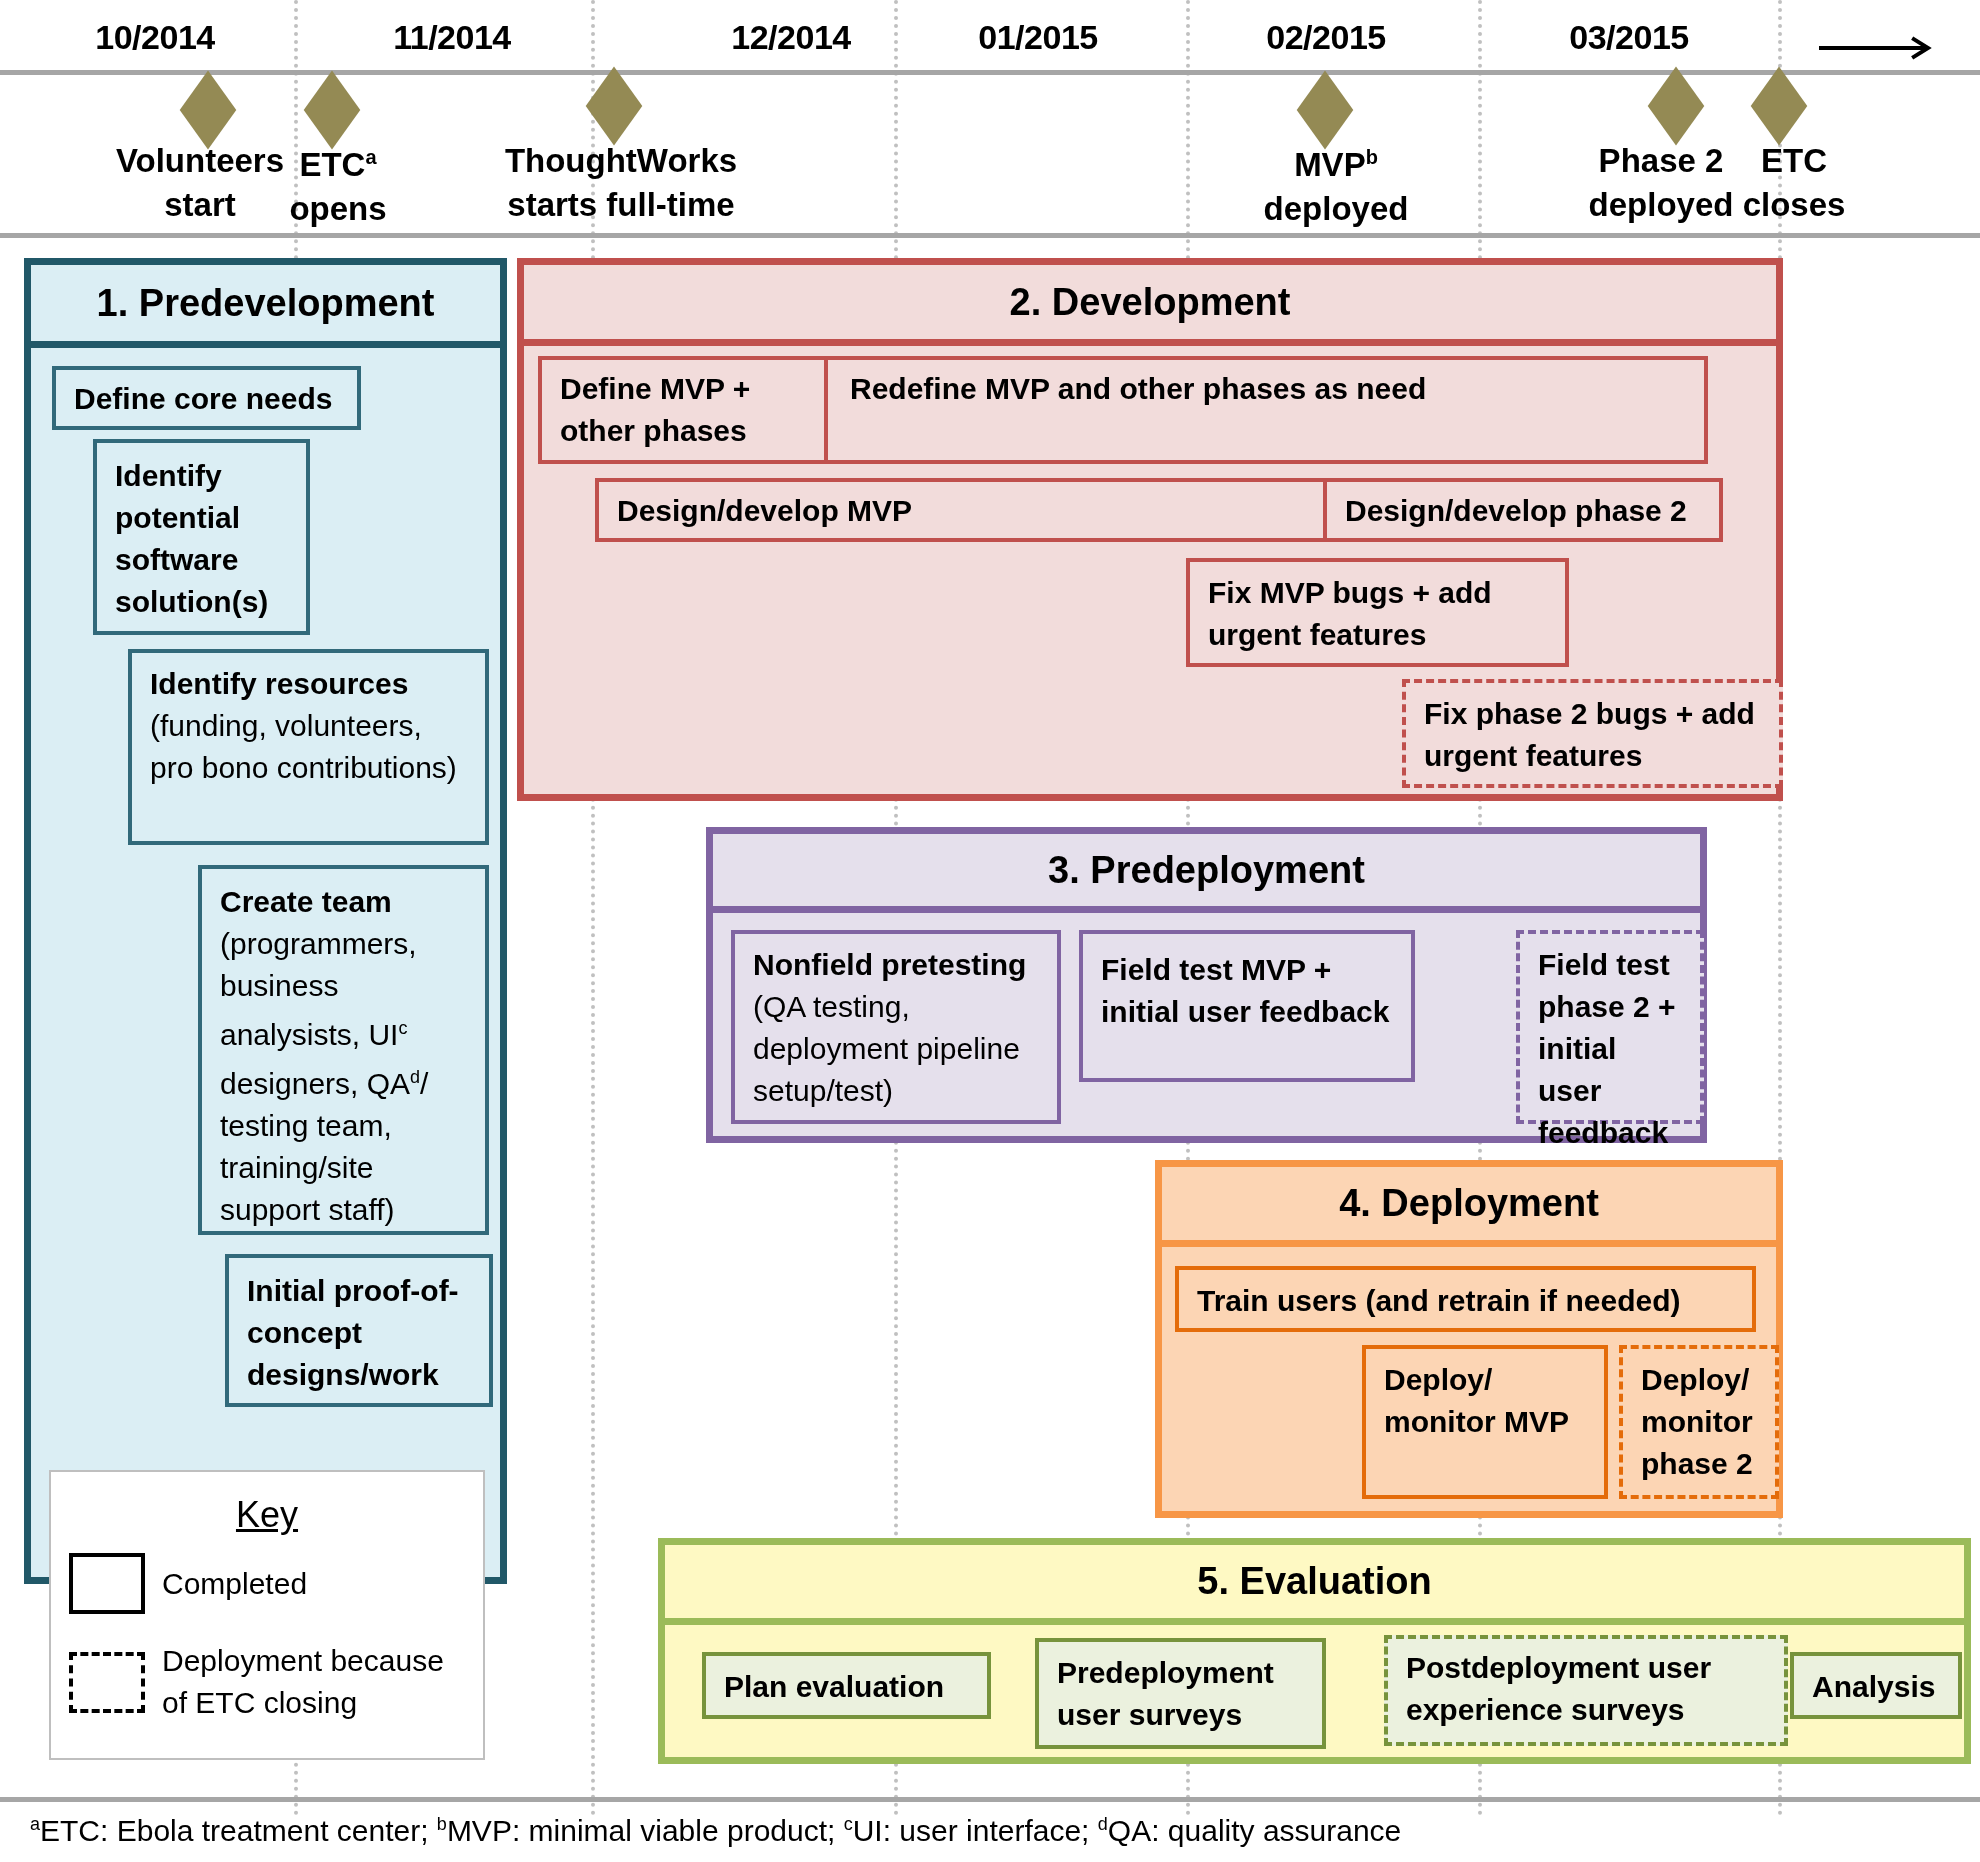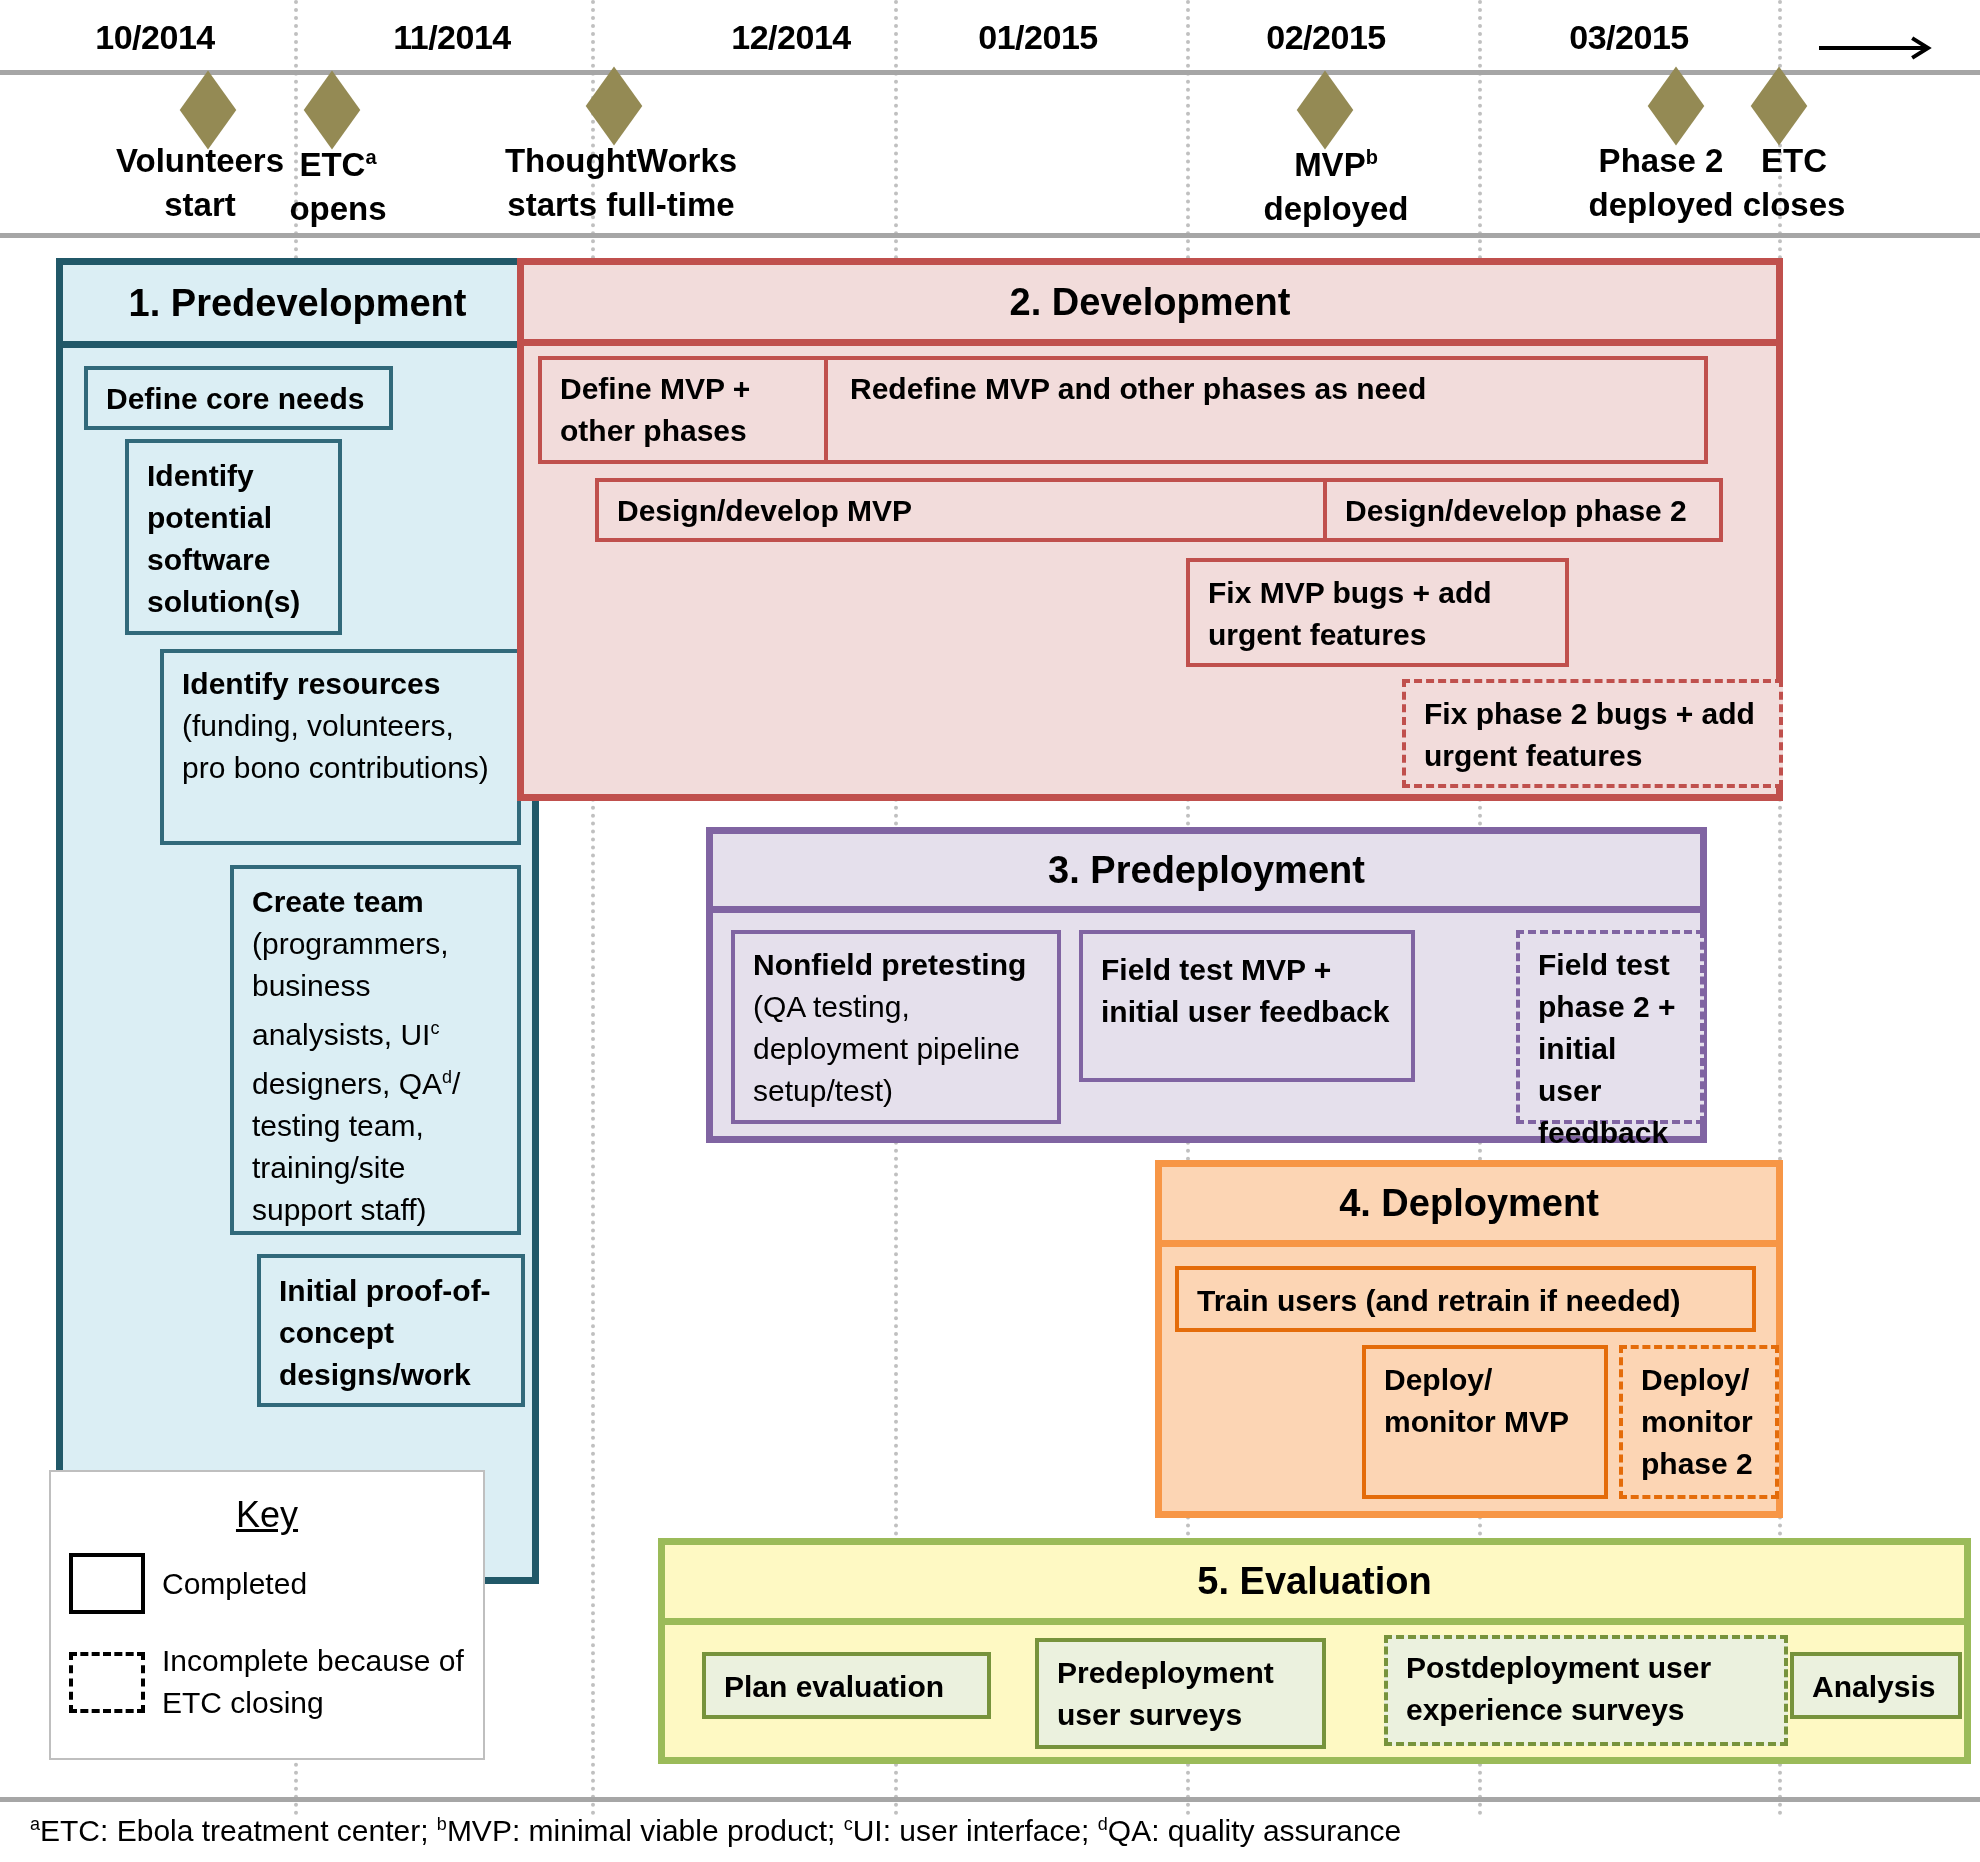--- a/index.html
+++ b/index.html
@@ -86,21 +86,21 @@
 <div class="mlabel" style="left:1336px;top:143px;">
   <span>MVP</span><sup>b</sup><br><span>deployed</span>
 </div>
 <div class="mlabel" style="left:1661px;">
   <span>Phase 2</span><br><span>deployed</span>
 </div>
 <div class="mlabel" style="left:1794px;">
   <span>ETC</span><br><span>closes</span>
 </div>
 
-<div class="phase p1" style="left:24px;top:258px;width:483px;height:1326px;margin-left:32px;">
+<div class="phase p1" style="left:24px;top:258px;width:483px;height:1326px;">
   <div class="phase-head" style="height:83px;">1. Predevelopment</div>
   <div class="task bold" style="left:21px;top:101px;width:309px;height:64px;padding-top:8px;">Define core needs</div>
   <div class="task bold" style="left:62px;top:174px;width:217px;height:196px;padding:12px 18px;">Identify potential software solution(s)</div>
   <div class="task" style="left:167px;top:600px;width:291px;height:370px;padding:12px 18px;">
     <b>Create team</b><br><span class="norm">(programmers, business analysists, UI</span><sup style="font-size:18px;">c</sup><span class="norm"> designers, QA</span><sup style="font-size:18px;">d</sup><span class="norm">/ testing team, training/site support staff)</span>
   </div>
   <div class="task" style="left:97px;top:384px;width:361px;height:196px;padding:10px 18px;">
     <b>Identify resources</b><br><span class="norm">(funding, volunteers, pro bono contributions)</span>
   </div>
   <div class="task bold" style="left:194px;top:989px;width:268px;height:153px;padding:12px 18px;">Initial proof-of-concept designs/work</div>
@@ -138,19 +138,19 @@
   <div class="task bold" style="left:370px;top:93px;width:291px;height:111px;padding:10px 18px;">Predeployment user surveys</div>
   <div class="task bold dashed" style="left:719px;top:90px;width:404px;height:111px;padding:8px 18px;">Postdeployment user experience surveys</div>
   <div class="task bold" style="left:1125px;top:107px;width:172px;height:67px;padding:10px 18px;">Analysis</div>
 </div>
 
 <div class="key">
   <div class="key-title">Key</div>
   <div class="key-sw" style="top:81px;"></div>
   <div class="key-txt" style="top:91px;">Completed</div>
   <div class="key-sw dashed" style="top:180px;"></div>
-  <div class="key-txt" style="top:168px;width:307px;">Incomplete because of ETC closing</div>
+  <div class="key-txt" style="top:168px;width:307px;">Deployment because of ETC closing</div>
 </div>
 
 <div class="foot">
   <sup>a</sup><span>ETC: Ebola treatment center; </span><sup>b</sup><span>MVP: minimal viable product; </span><sup>c</sup><span>UI: user interface; </span><sup>d</sup><span>QA: quality assurance</span>
 </div>
 
 
 </body></html>

